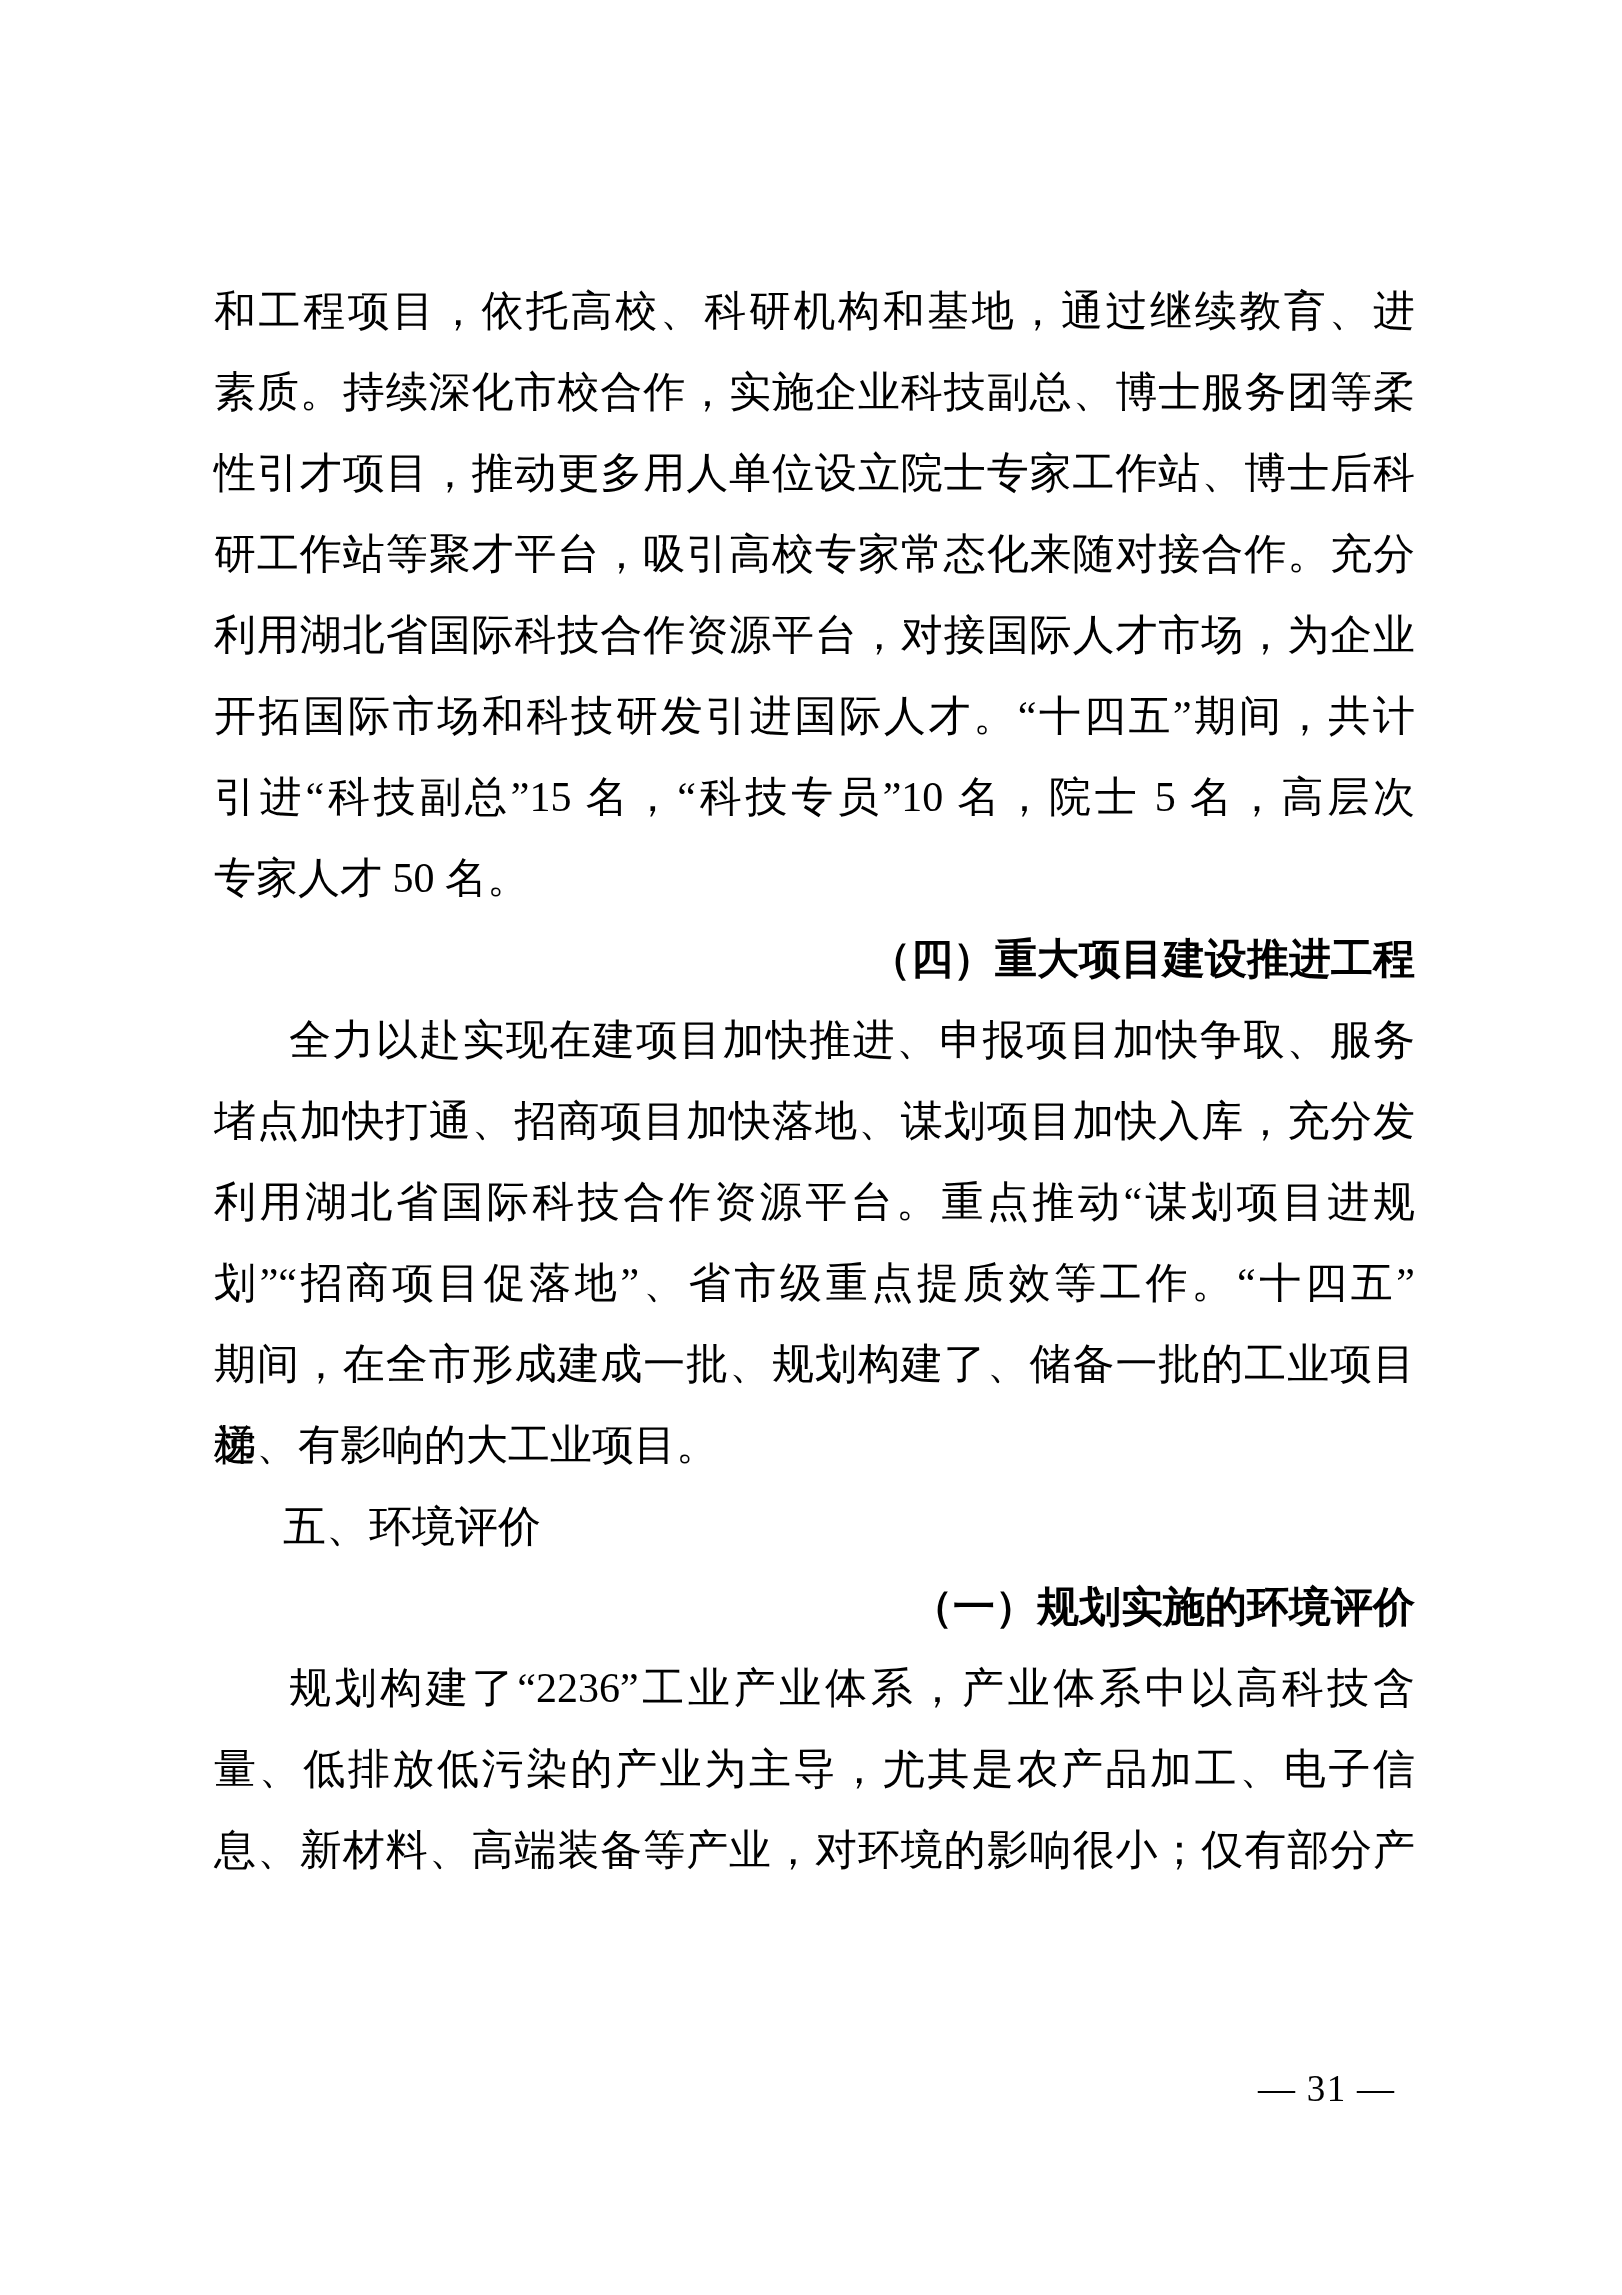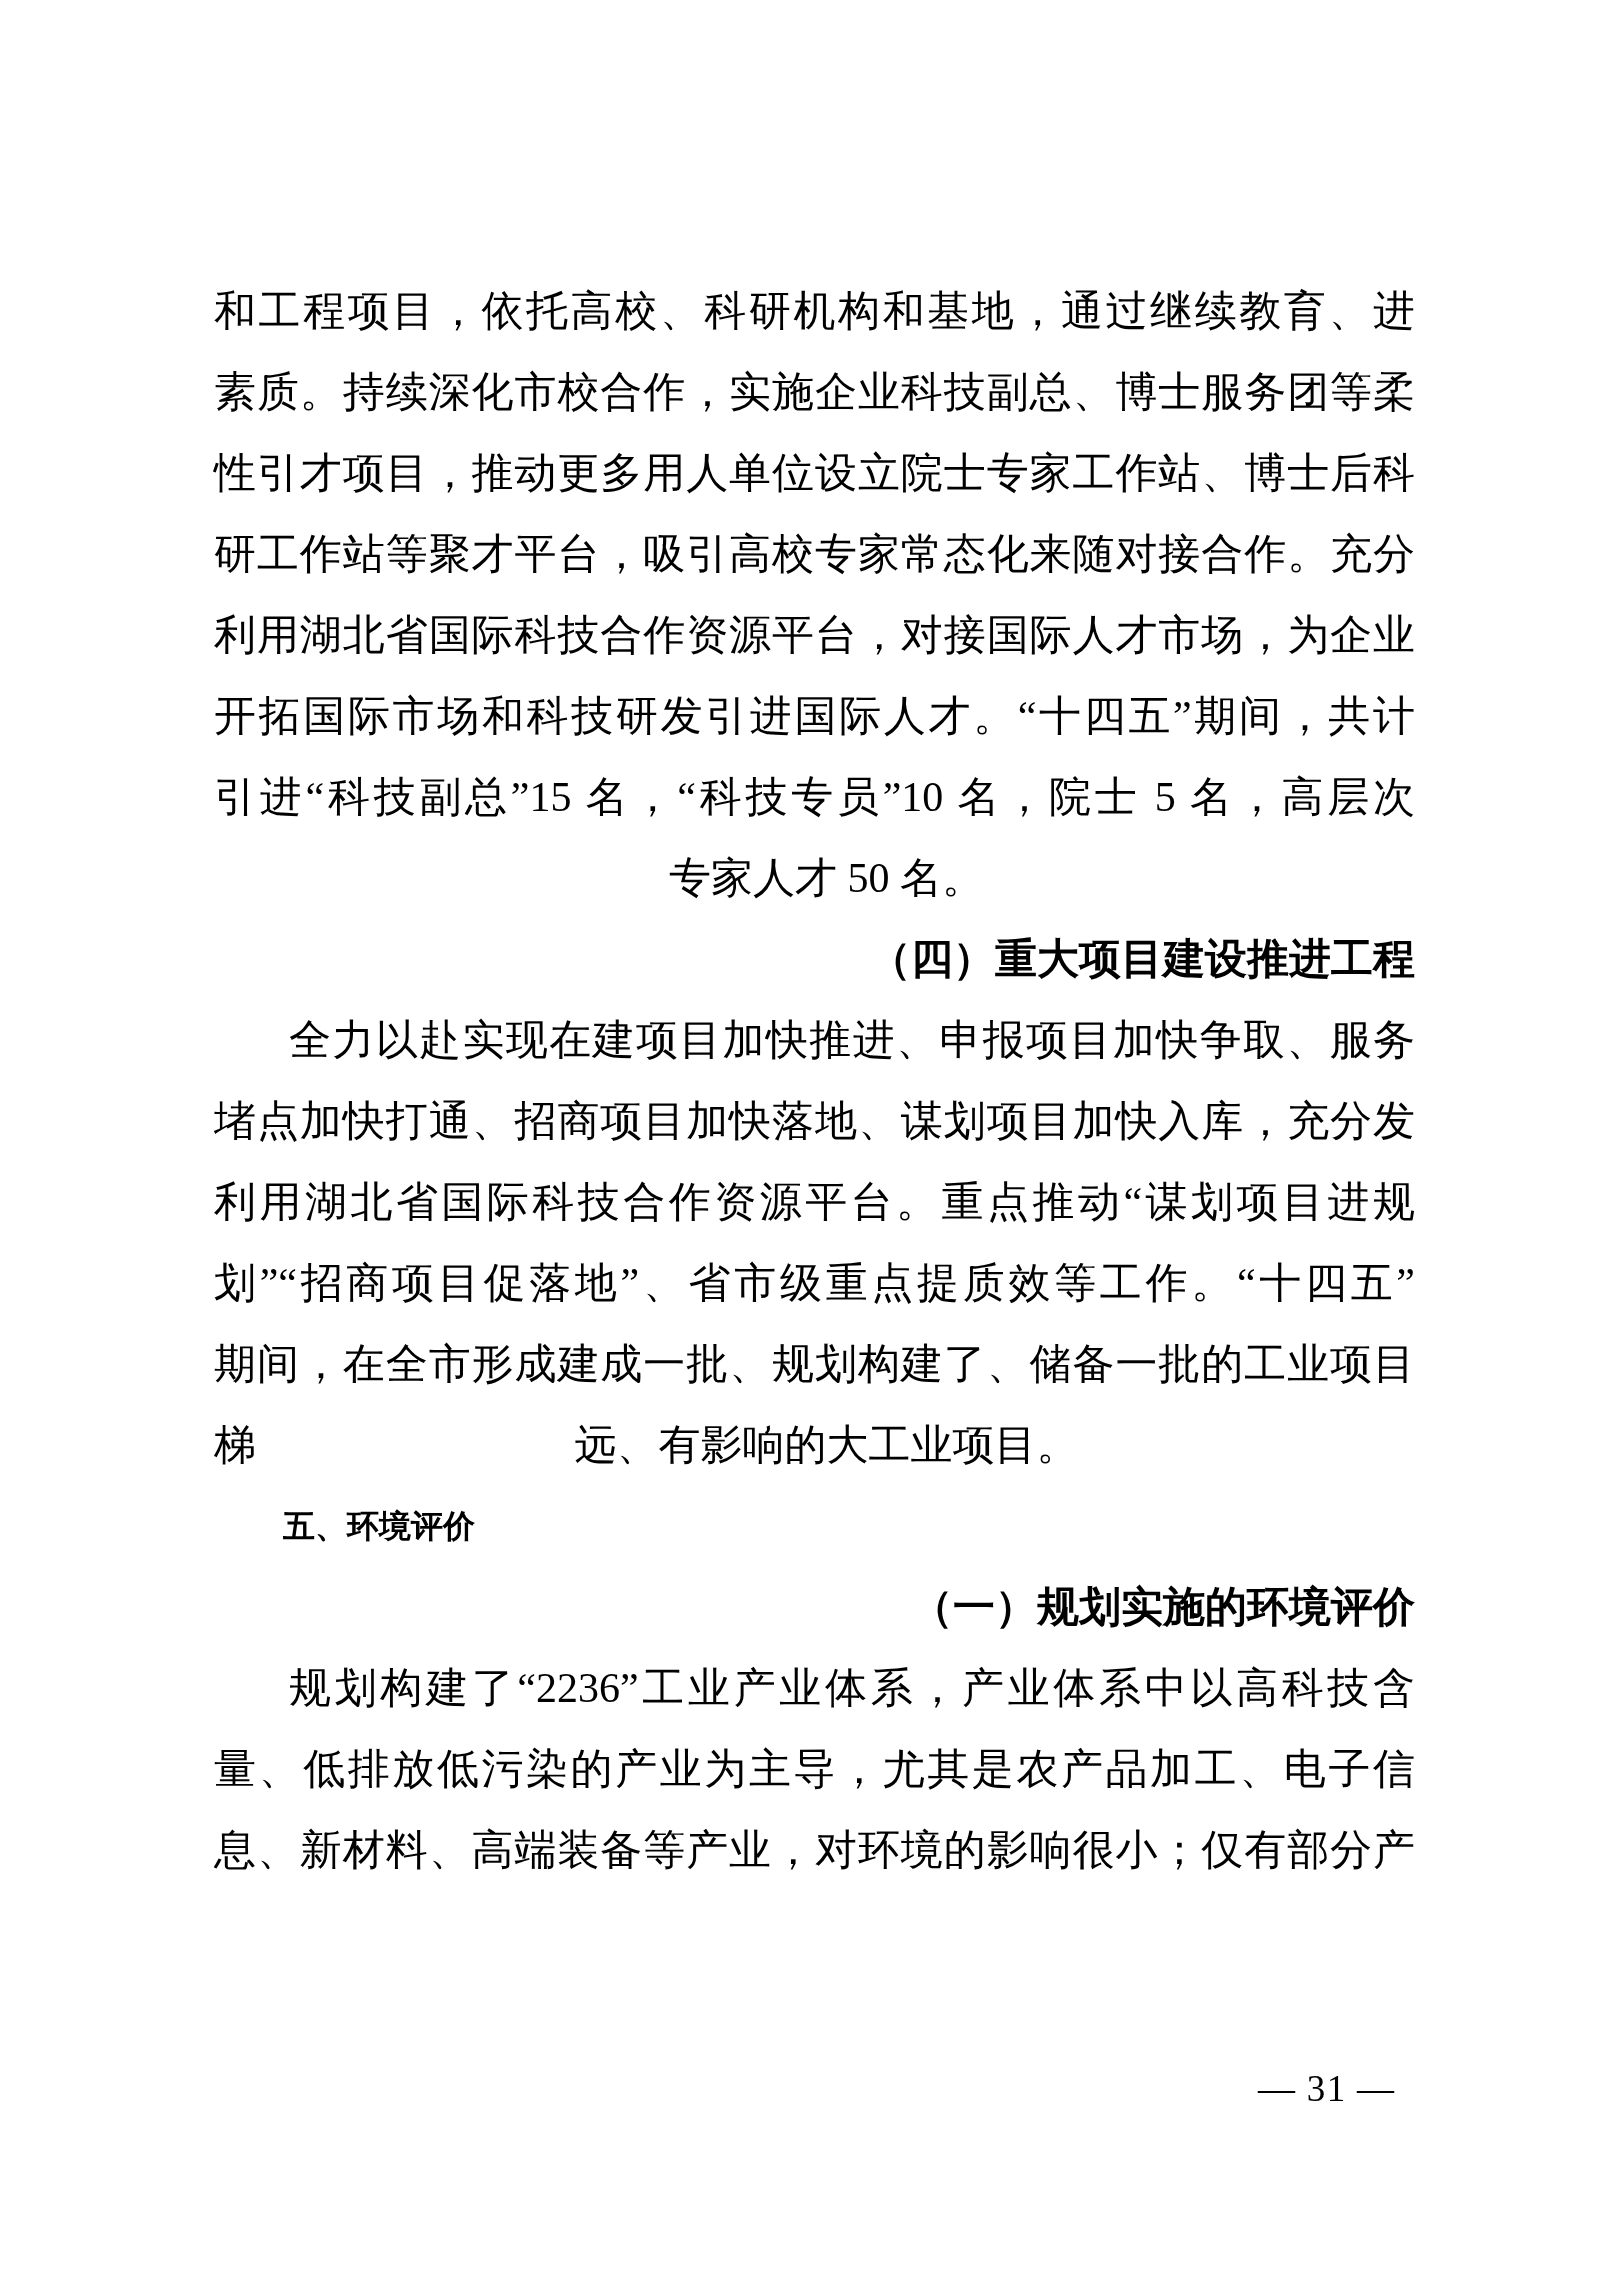--- a/index.html
+++ b/index.html
@@ -17,30 +17,30 @@
   }
   .line{
     height:81px;
     line-height:81px;
     font-size:42px;
     color:#000;
   }
   
   .body{text-align:justify;text-align-last:justify;text-justify:inter-character;}
   
-  .body-end{text-align:center;margin-left:24px;}
+  .body-end{text-align:left;}
   
   .body-indent{padding-left:75px;text-align:justify;text-align-last:justify;text-justify:inter-character;}
   
   .heading-sub{padding-left:65px;font-weight:bold;text-align:right;}
   
   .heading-section{
-    padding-left:69px;font-weight:bold;text-align:left;
+    padding-left:69px;font-weight:normal;text-align:left;
     font-family:"Liberation Sans","DejaVu Sans",sans-serif;
-    font-size:32px;
+    font-size:43px;
   }
   .page-number{
     position:absolute;
     left:1258px;top:2066px;
     font-size:37px;line-height:46px;
     letter-spacing:1.3px;
     white-space:nowrap;
     color:#000;
   }
 </style>

